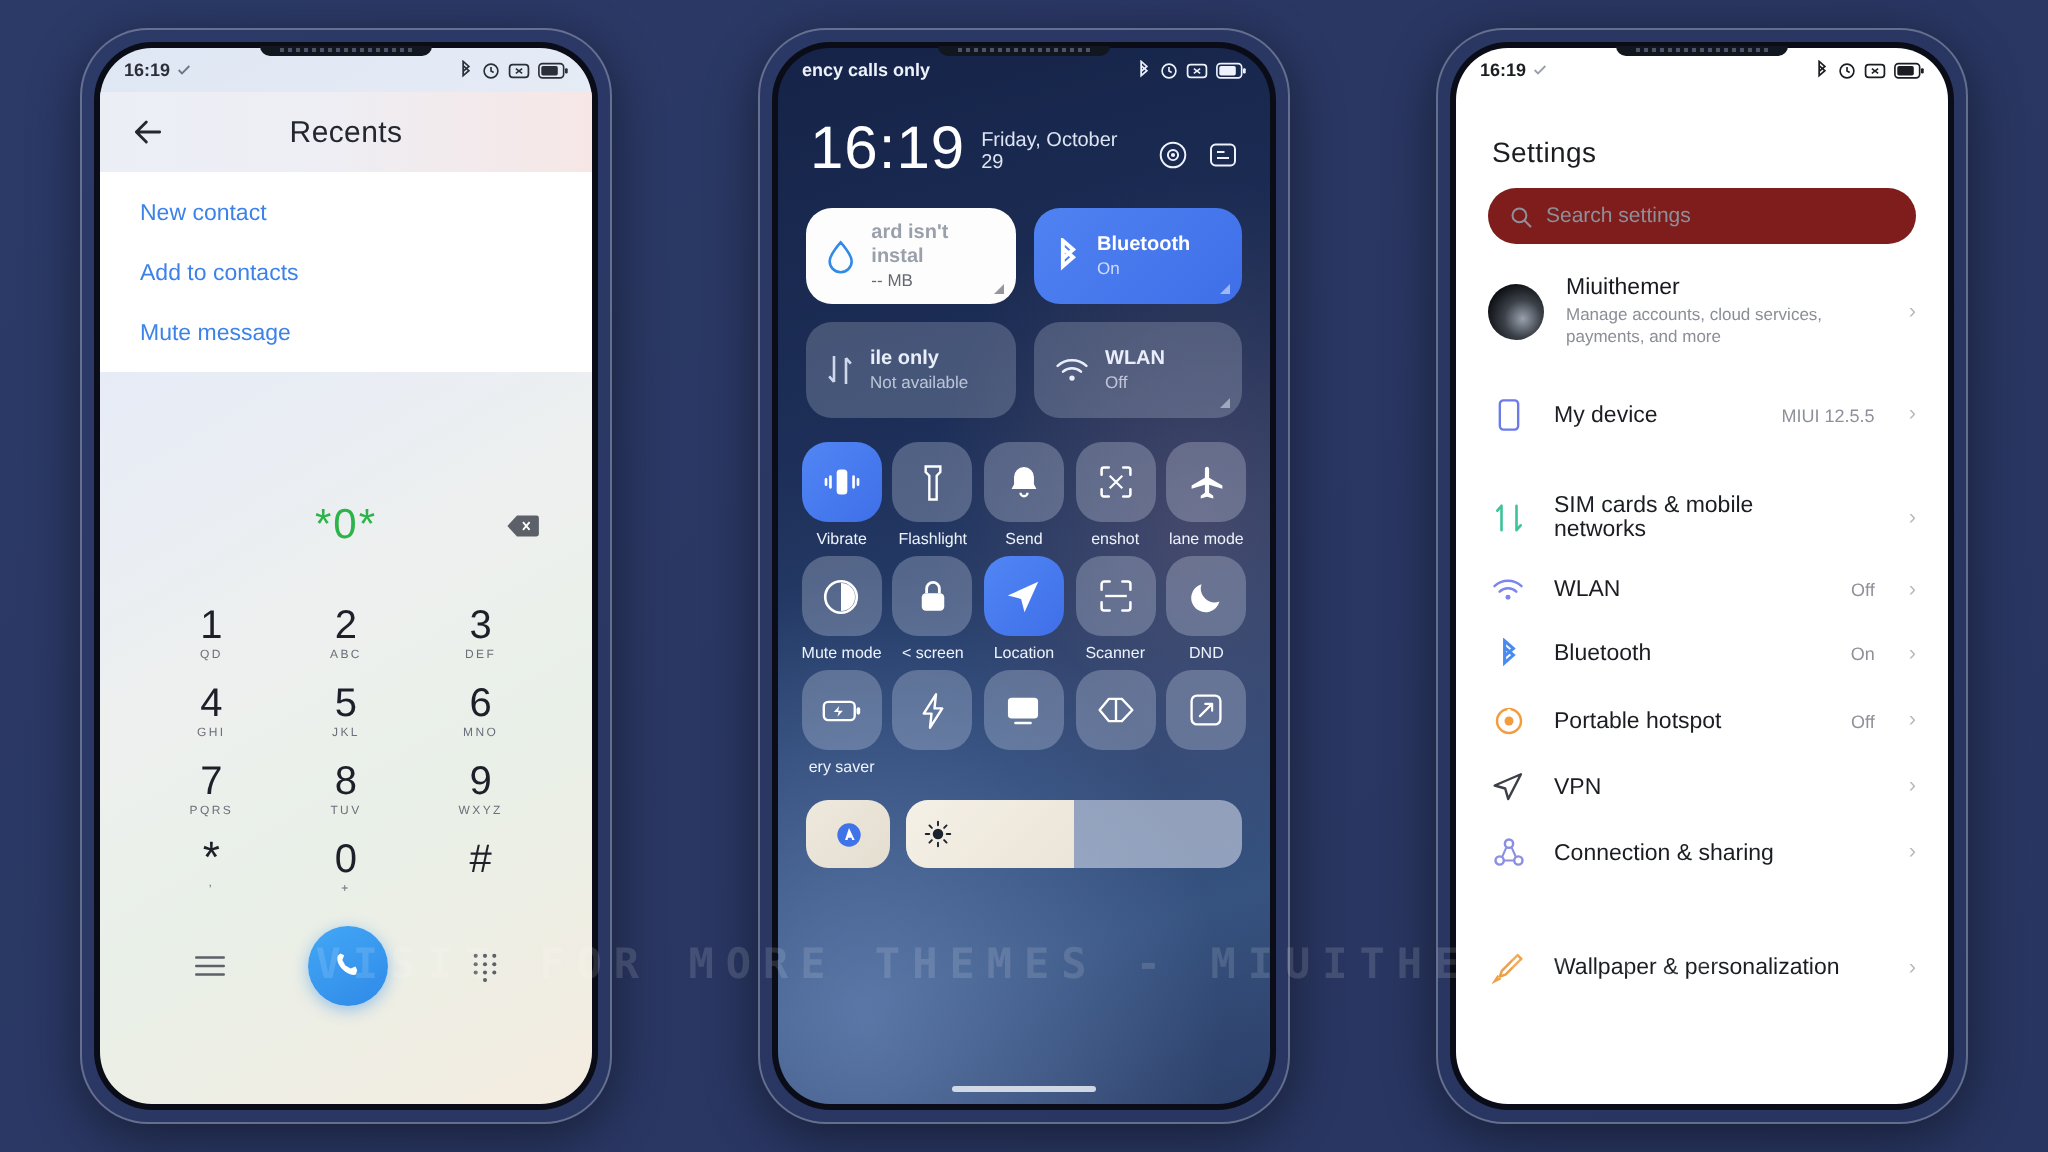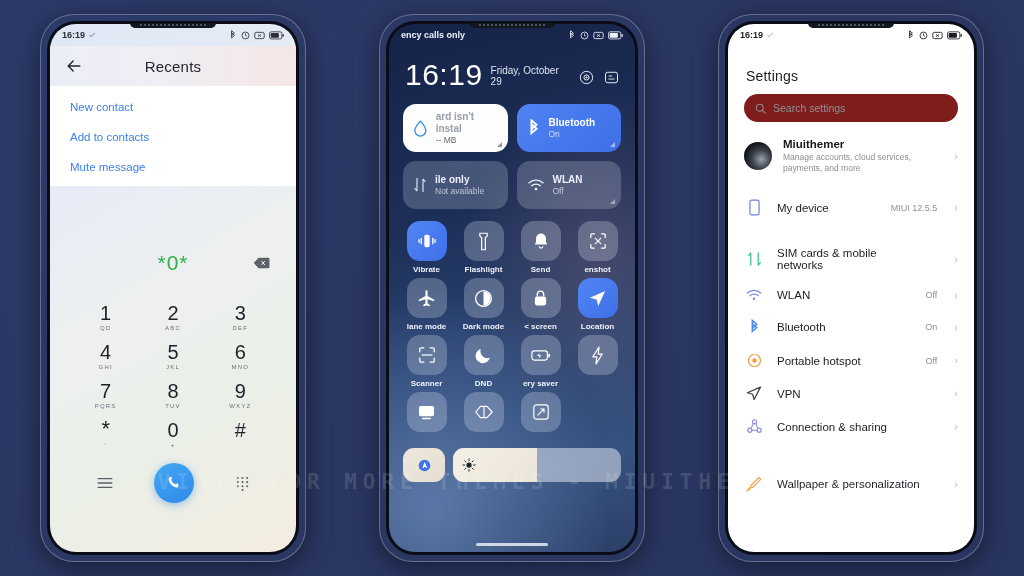--- a/index.html
+++ b/index.html
@@ -128,21 +128,21 @@
   }
   .cc-big.light { background:#fdfdfd; color:#2b2f3a; }
   .cc-big.on { background: linear-gradient(135deg,#4f82f2 0%,#3f6fe8 100%); color:#fff; }
   .cc-big.off { background: rgba(225,232,245,0.22); color:#e9eefa; }
   .cc-big .tt { font-size: 10px; line-height: 12px; font-weight: bold; }
   .cc-big .ss { font-size: 8.5px; opacity:.72; line-height: 11px; }
   .cc-corner {
     position:absolute; right:6px; bottom:5px; width:0;height:0;
     border-left:5px solid transparent; border-bottom:5px solid currentColor; opacity:.5;
   }
-  .cc-grid { display:grid; grid-template-columns: repeat(4,1fr); gap: 4px 2px; padding: 12px 10px 0 10px; font-weight: bold; }
+  .cc-grid { display:grid; grid-template-columns: repeat(5,1fr); gap: 4px 2px; padding: 12px 10px 0 10px; }
   .cc-tile { display:flex; flex-direction:column; align-items:center; gap:4px; cursor:pointer;}
   .cc-ic {
     width: 40px; height: 40px; border-radius: 13px;
     background: rgba(222,230,245,0.27);
     display:flex; align-items:center; justify-content:center;
   }
   .cc-ic.active { background: linear-gradient(135deg,#5186f5 0%,#3f6fe8 100%); }
   .cc-lbl { font-size: 8px; color:#eef2fb; white-space:nowrap; }
   .cc-bright-row { display:flex; gap:8px; padding: 12px 14px 0 14px; align-items:center; }
   .cc-auto {
@@ -172,21 +172,21 @@
     margin: 0 16px; height: 28px; border-radius: 14px; background:#7f1d1d;
     display:flex; align-items:center; gap:7px; padding: 0 11px; cursor:text;
   }
   .st-search-ph { font-size: 10.5px; color:#8d9099; }
   .st-account { display:flex; align-items:center; padding: 16px 16px 14px 16px; gap:11px; cursor:pointer;}
   .st-avatar {
     width: 28px; height: 28px; border-radius:50%; flex-shrink:0;
     background: radial-gradient(circle at 62% 62%, #9aa2ad 0%, #3c4149 38%, #0c0e12 75%);
   }
   .st-acc-txt { flex:1; }
-  .st-acc-name { font-size: 11.5px; font-weight:700; color:#17191e; }
+  .st-acc-name { font-size: 11.5px; font-weight:400; color:#17191e; }
   .st-acc-sub { font-size: 8.5px; color:#8b8e97; line-height: 11px; margin-top:2px; }
   .st-group { padding: 2px 0; }
   .st-sep { height: 9px; }
   .st-row {
     display:flex; align-items:center; gap:13px; padding: 9px 16px; cursor:pointer;
   }
   .st-ic { width: 20px; display:flex; justify-content:center; flex-shrink:0; }
   .st-lbl { flex:1; font-size: 11.5px; color:#1b1d22; }
   .st-val { font-size: 9px; color:#8e9199; margin-right: 4px; }
   .chev { color:#b6b9c0; font-size: 11px; line-height: 11px; }
@@ -469,21 +469,21 @@
             </div>
             <div class="cc-lbl">lane mode</div>
           </div>
           <div class="cc-tile">
             <div class="cc-ic">
               <svg width="19" height="19" viewBox="0 0 20 20">
                   <circle cx="10" cy="10" r="8.3" stroke="#fff" stroke-width="1.4" fill="none"></circle>
                   <path d="M10 2.6a7.4 7.4 0 0 1 0 14.8z" fill="#fff"></path>
                 </svg>
             </div>
-            <div class="cc-lbl">Dark mode</div>
+            <div class="cc-lbl">Mute mode</div>
           </div>
           <div class="cc-tile">
             <div class="cc-ic">
               <svg width="15" height="18" viewBox="0 0 16 19">
                   <rect x="2" y="8" width="12" height="9.4" rx="2.2" fill="#fff"></rect>
                   <path d="M4.6 8V5.6a3.4 3.4 0 0 1 6.8 0V8" stroke="#fff" stroke-width="1.5" fill="none"></path>
                 </svg>
             </div>
             <div class="cc-lbl">&lt; screen</div>
           </div>

